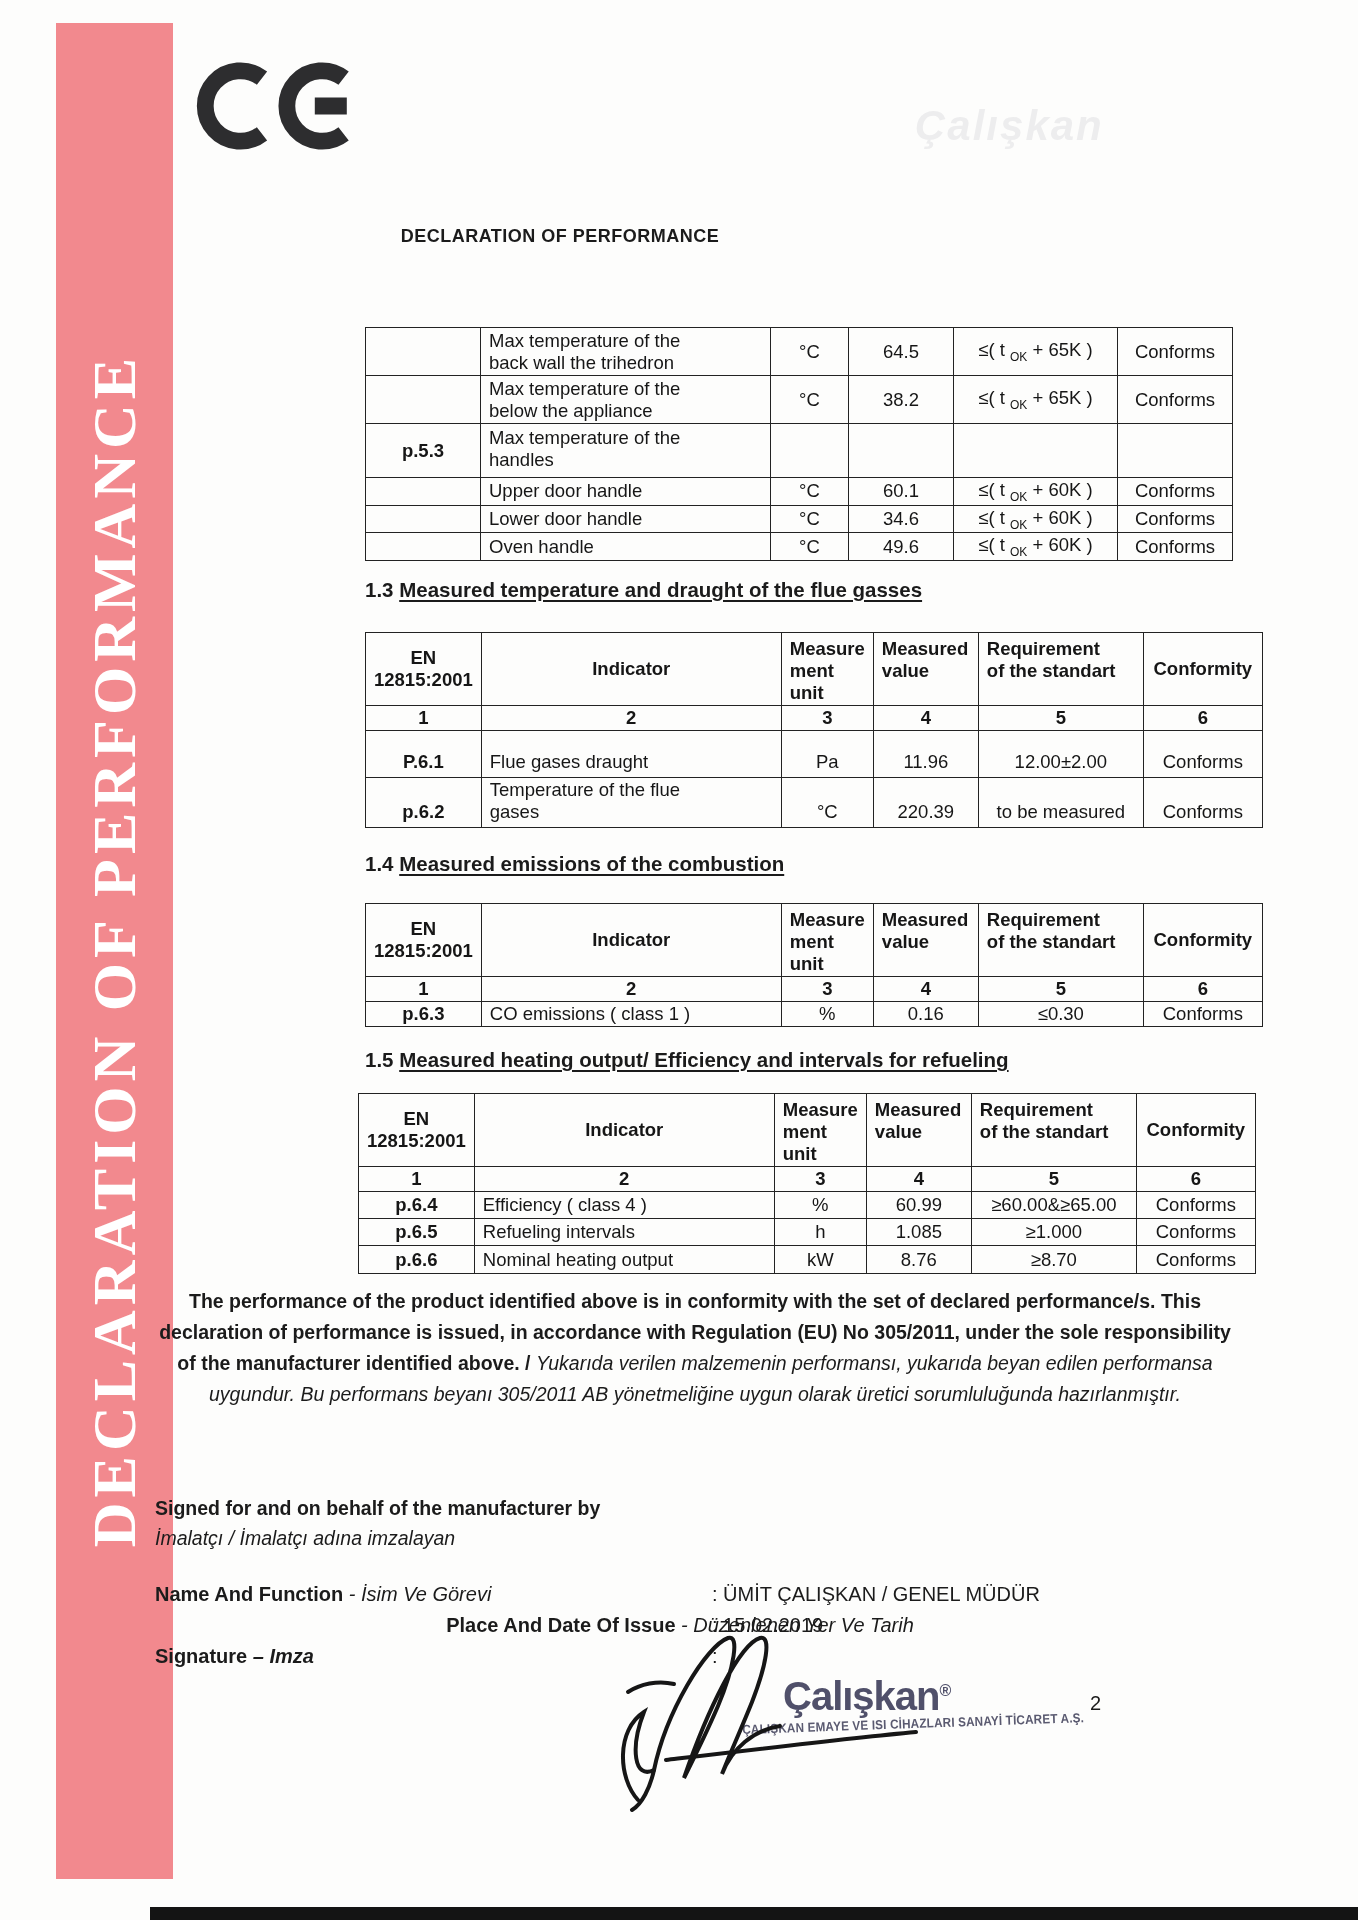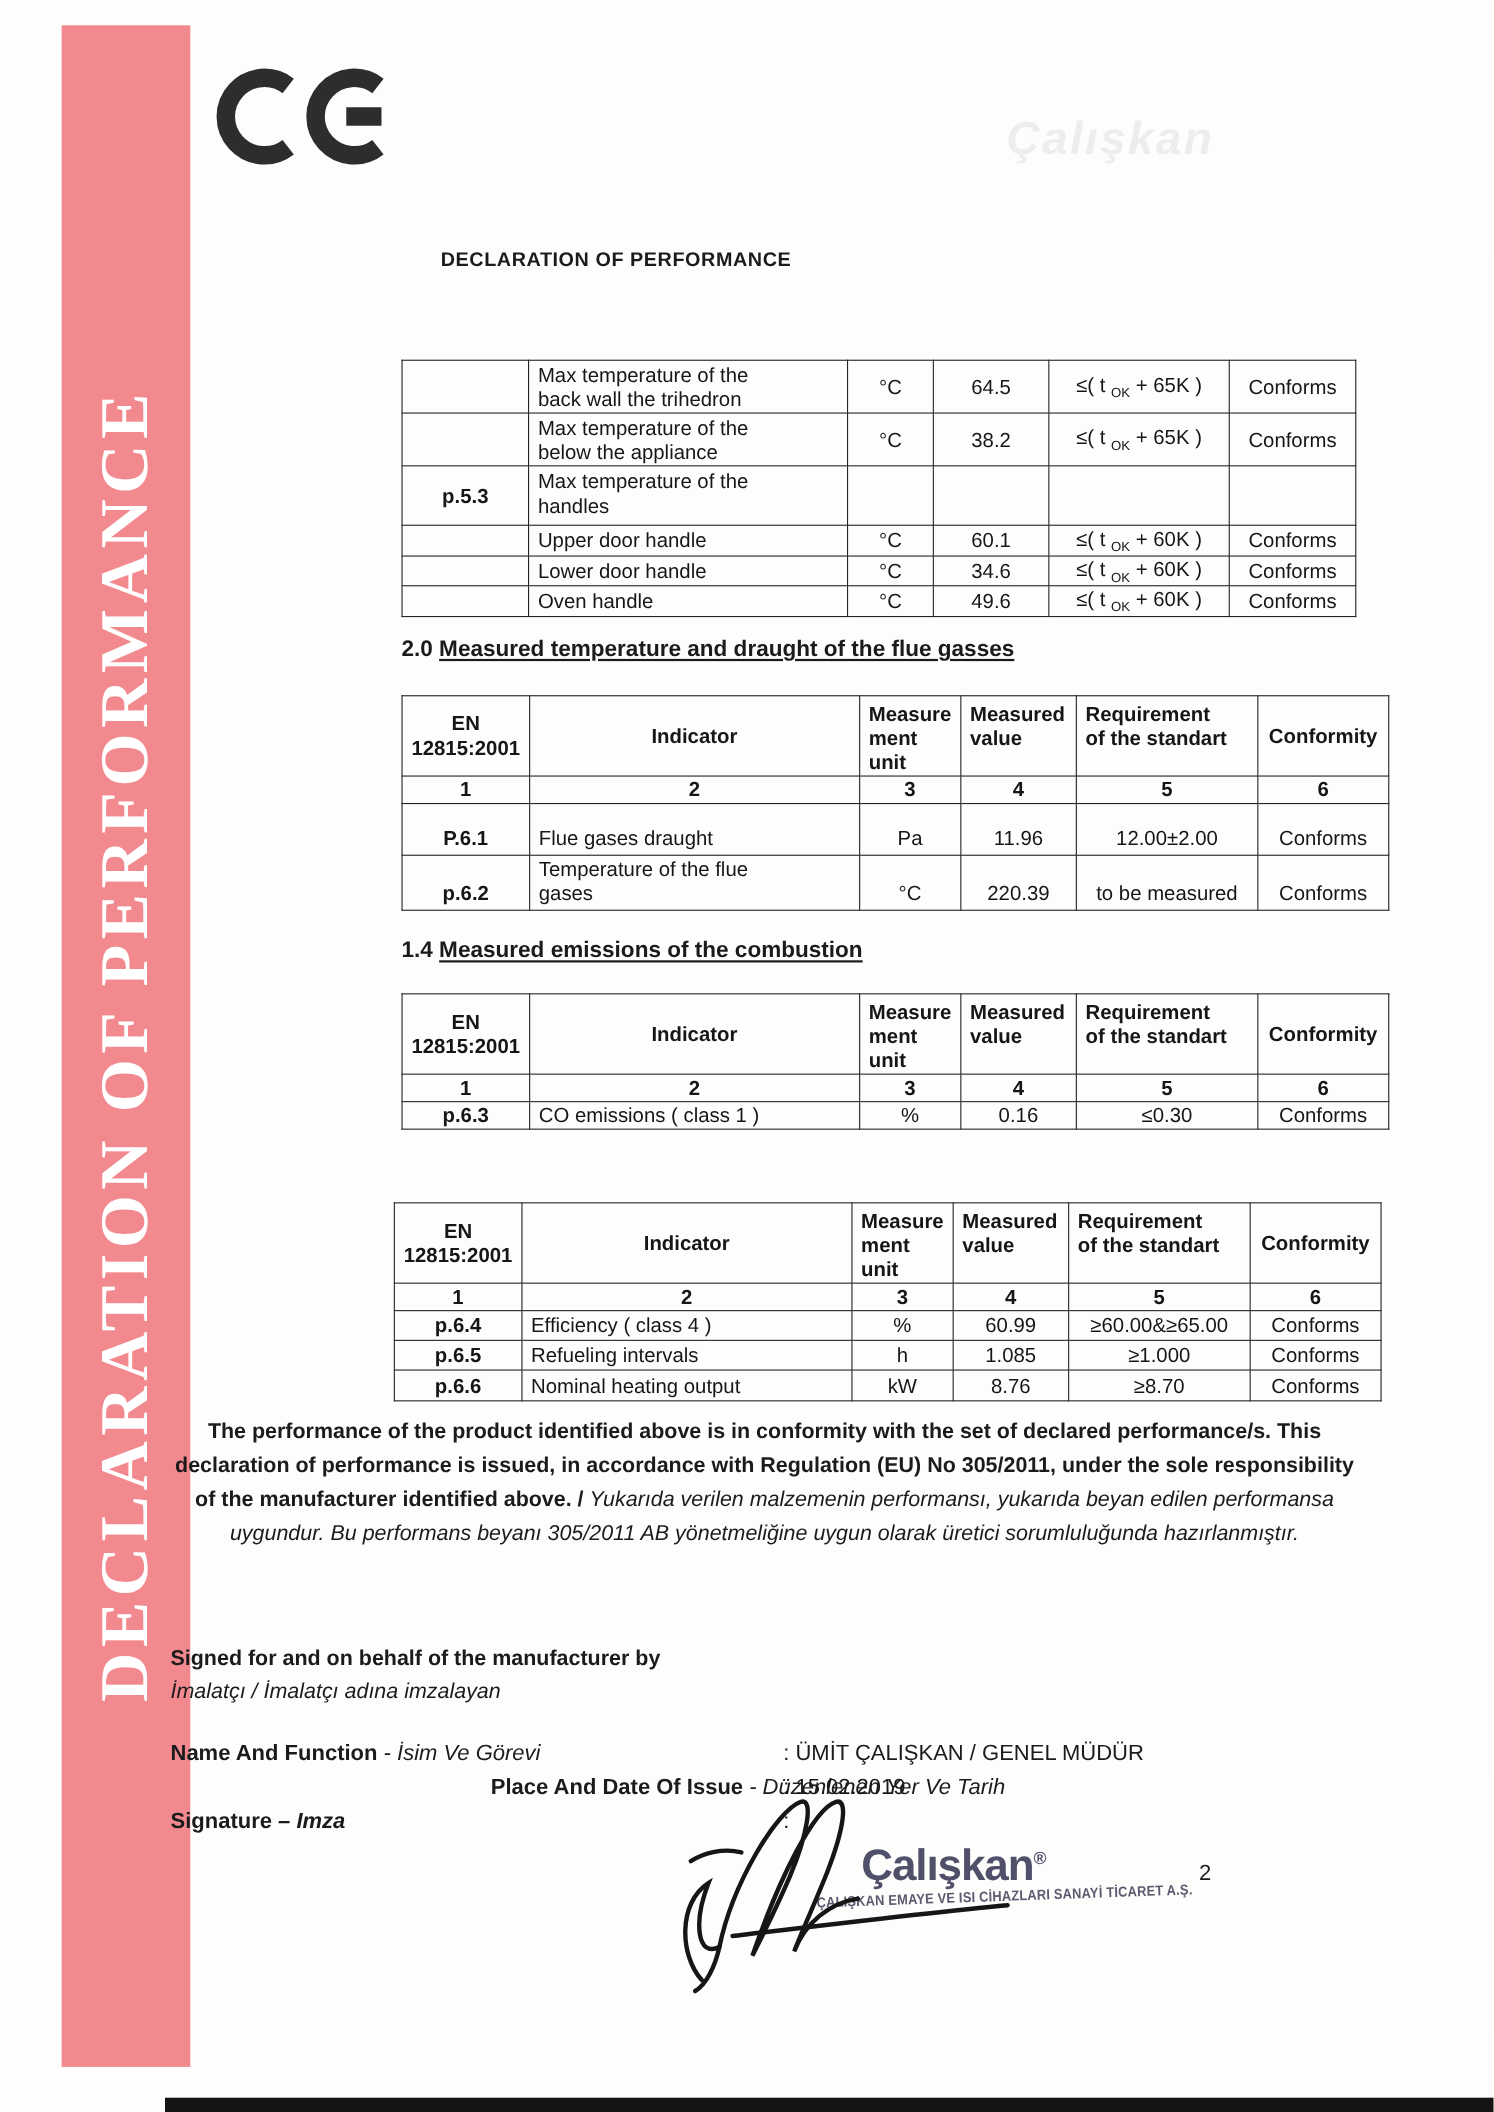--- a/index.html
+++ b/index.html
@@ -141,21 +141,21 @@
       <td class="c-ref"></td>
       <td class="c-ind">Oven handle</td>
       <td class="c-unit">°C</td>
       <td class="c-val">49.6</td>
       <td class="c-req"><span>≤( t </span><span class="sub">OK</span><span> + 60K )</span></td>
       <td class="c-conf">Conforms</td>
     </tr>
   </tbody>
     </table>
 
-  <div class="sec sec-13"><span>2.0</span> <span class="u">Measured temperature and draught of the flue gasses</span></div>
+  <div class="sec sec-13"><span>1.3</span> <span class="u">Measured temperature and draught of the flue gasses</span></div>
   <table class="tbl tbl-13">
     <colgroup>
         <col style="width:95px">
         <col style="width:300px">
         <col style="width:88px">
         <col style="width:105px">
         <col style="width:165px">
         <col style="width:119px">
       </colgroup>
     <tbody>
@@ -236,20 +236,21 @@
       <td class="c-ref">p.6.3</td>
       <td class="c-ind">CO emissions ( class 1 )</td>
       <td class="c-unit">%</td>
       <td class="c-val">0.16</td>
       <td class="c-req">≤0.30</td>
       <td class="c-conf">Conforms</td>
     </tr>
   </tbody>
     </table>
 
+  <div class="sec sec-15"><span>1.5</span> <span class="u">Measured heating output/ Efficiency and intervals for refueling</span></div>
   <table class="tbl tbl-15">
     <colgroup>
         <col style="width:95px">
         <col style="width:300px">
         <col style="width:88px">
         <col style="width:105px">
         <col style="width:165px">
         <col style="width:119px">
       </colgroup>
     <tbody>

